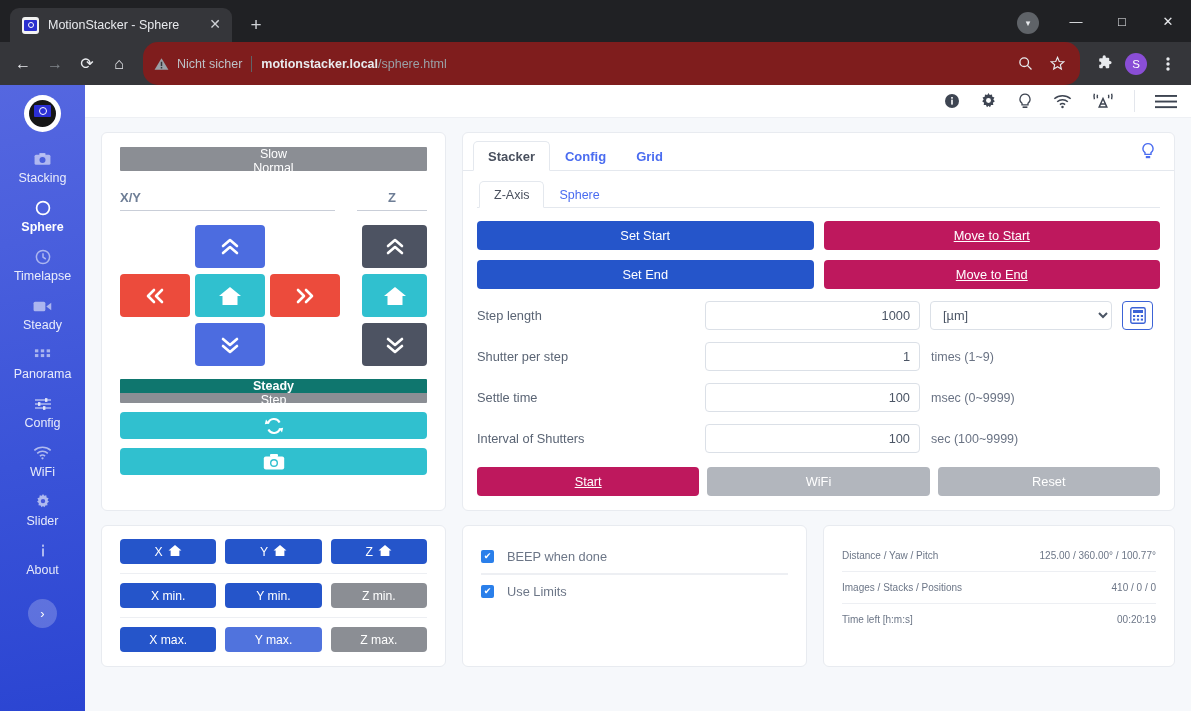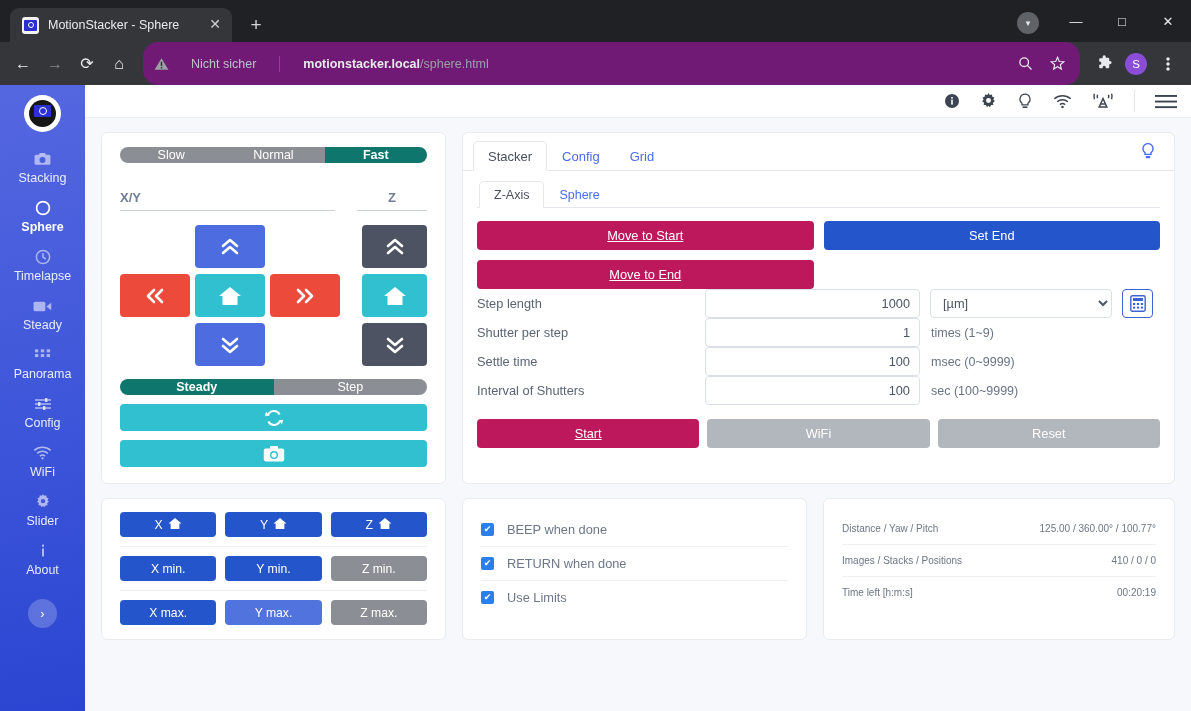--- a/index.html
+++ b/index.html
@@ -57,24 +57,23 @@
 
   .toolbar {
     height: 43px; background: #35363a; display: flex; align-items: center;
     padding: 0 8px; gap: 2px;
   }
   .tb-btn {
     width: 30px; height: 30px; display: flex; align-items: center; justify-content: center;
     color: #e8eaed; border-radius: 50%; cursor: pointer; flex: 0 0 auto;
   }
   .omnibox {
-    flex: 1 1 auto; height: 43px; background: #701a75; border-radius: 15px;
+    flex: 1 1 auto; height: 43px; background: #7f1d1d; border-radius: 15px;
     display: flex; align-items: center; margin: 0 7px; padding: 0 6px 0 11px;
     min-width: 0;
-    gap: 14px;
   }
   .warn-ico { width: 15px; height: 14px; position: relative; margin-right: 8px; flex:0 0 auto; }
   .notsecure { color: #bdc1c6; font-size: 12.5px; white-space: nowrap; }
   .divider-v { width:1px; height:16px; background:#5f6368; margin: 0 9px; flex:0 0 auto;}
   .url { font-size: 12.5px; color: #e8eaed; white-space: nowrap; overflow:hidden; }
   .url .host { color:#e8eaed; }
   .url .path { color:#9aa0a6; }
   .omni-right { margin-left: auto; display:flex; align-items:center; gap:2px; padding-right:2px;}
   .avatar-s {
     width: 22px; height: 22px; border-radius: 50%; background: #8a4ed6;
@@ -125,25 +124,25 @@
 
   .board { flex:1 1 auto; padding: 14px 16px 0 16px; display:flex; flex-direction:column;
     gap: 14px; min-height:0; }
   .row { display:flex; gap: 16px; }
   .card {
     background:#fff; border:1px solid #e8ebf0; border-radius: 6px;
   }
 
   
   .ctrl-card { width: 345px; flex: 0 0 345px; padding: 14px 18px 16px; }
-  .seg { display:flex; height: 16px; border-radius: 10px; overflow:hidden; }
+  .seg { display:flex; height: 24px; border-radius: 1px; overflow:hidden;flex-direction:column; }
   .seg > div { flex:1 1 0; display:flex; align-items:center; justify-content:center;
     font-size: 12.5px; color:#fff; background:#8b8e94; cursor:pointer; }
   .seg > div.on { background:#0f766e;font-weight:bold; }
-  .axis-labels { display:flex; margin-top: 27px; gap: 22px; }
+  .axis-labels { display:flex; margin-top: 19px; gap: 22px; }
   .axis-lab { font-size: 13px; color:#6e7e96; font-weight:bold; padding-bottom: 5px;
     border-bottom: 1px solid #c9ced8; }
   .axis-lab.xy { flex: 1 1 auto; }
   .axis-lab.z { width: 70px; text-align:center; }
 
   .pad { display:flex; margin-top: 14px; gap: 0; }
   .pad-xy { flex: 1 1 auto; display:grid; grid-template-columns: 70px 5px 70px 5px 70px;
     grid-template-rows: 43px 6px 43px 6px 43px; }
   .pad-z { width: 70px; margin-left: 22px; display:grid; grid-template-rows: 43px 6px 43px 6px 43px; }
   .btn-pad { border-radius: 4px; display:flex; align-items:center; justify-content:center;
@@ -155,21 +154,21 @@
 
   .btn-wide { height: 27px; border-radius: 4px; display:flex; align-items:center;
     justify-content:center; color:#fff; font-size: 12.5px; cursor:pointer; }
   .mt12 { margin-top: 13px; }
   .mt9 { margin-top: 9px; }
 
   
   .panel { flex: 1 1 auto; min-width:0; padding: 0; }
   .tabs {
     display:flex; align-items:flex-end; border-bottom: 1px solid #e4e8ee;
-    padding: 8px 12px 0 10px; position:relative;
+    padding: 8px 12px 0 10px; position:relative;font-weight:bold;
   }
   .tabs .t {
     padding: 7px 14px 6px; font-size: 13px; color:#4a6cf0; cursor:pointer;
     border: 1px solid transparent; border-radius: 5px 5px 0 0; margin-bottom: -1px;
   }
   .tabs .t.on { color:#49505e; background:#fff; border-color:#e4e8ee; border-bottom-color:#fff; }
   .tabs .bulb { margin-left:auto; padding-right: 6px; padding-bottom: 4px; cursor:pointer; }
 
   .panel-body { padding: 10px 14px 14px; }
   .subtabs { display:flex; align-items:flex-end; border-bottom:1px solid #e4e8ee;
@@ -177,21 +176,21 @@
   .subtabs .t { padding: 6px 14px 5px; font-size:12.5px; color:#4a6cf0; cursor:pointer;
     border:1px solid transparent; border-radius:5px 5px 0 0; margin-bottom:-1px; }
   .subtabs .t.on { color:#49505e; background:#fff; border-color:#e4e8ee; border-bottom-color:#fff; }
 
   .btn2 { display:grid; grid-template-columns: 1fr 1fr; gap: 10px; margin-top: 13px; }
   .bigbtn { height: 29px; border-radius: 4px; display:flex; align-items:center;
     justify-content:center; color:#fff; font-size: 12.8px; cursor:pointer; }
   .bb-blue { background:#2555ca; }
   .bb-green { background:#be185d;text-decoration:underline; }
 
-  .frow { display:flex; align-items:center; }
+  .frow { display:flex; align-items:center; margin-top: 12px; }
   .flabel { width: 228px; font-size: 12.8px; color:#5a6474; flex:0 0 228px; }
   .finput {
     width: 215px; flex:0 0 215px; height: 29px; border:1px solid #dbe0e7; border-radius:4px;
     background:#fff; text-align:right; padding: 0 9px; font-size: 12.8px; color:#4b5565;
     font-family:"Liberation Sans", sans-serif;
   }
   .fselect {
     margin-left: 10px; width: 182px; flex:0 0 182px; height: 29px; border:1px solid #dbe0e7;
     border-radius:4px; background:#fff; font-size:12.8px; color:#4b5565; padding: 0 8px;
     font-family:"Liberation Sans", sans-serif;
@@ -570,20 +569,21 @@
               </span>
             </div>
 
             <div class="panel-body">
               <div class="subtabs" id="subtabs">
                   <span class="t on">Z-Axis</span>
                   <span class="t">Sphere</span>
                 </div>
 
               <div class="btn2">
+                <div class="bigbtn bb-blue">Set Start</div>
                 <div class="bigbtn bb-green">Move to Start</div>
                 <div class="bigbtn bb-blue">Set End</div>
                 <div class="bigbtn bb-green">Move to End</div>
               </div>
 
               <div class="frow">
                 <div class="flabel">Step length</div>
                 <input class="finput" value="1000" style="">
                 <select class="fselect">
                   <option>[µm]</option>
@@ -677,24 +677,20 @@
               </div>
           </div>
 
           <div class="card chk-card">
             <div id="chklist">
                 <div class="chk-row">
                   <span class="chk"></span>
                   <span>BEEP when done</span>
                 </div>
                 <div class="hr-l" style="margin: 0px;"></div>
-                <div class="chk-row">
-                  <span class="chk"></span>
-                  <span>RETURN when done</span>
-                </div>
                 <div class="hr-l" style="margin: 0px;"></div>
                 <div class="chk-row">
                   <span class="chk"></span>
                   <span>Use Limits</span>
                 </div>
               </div>
           </div>
 
           <div class="card stat-card">
             <div id="statlist">

